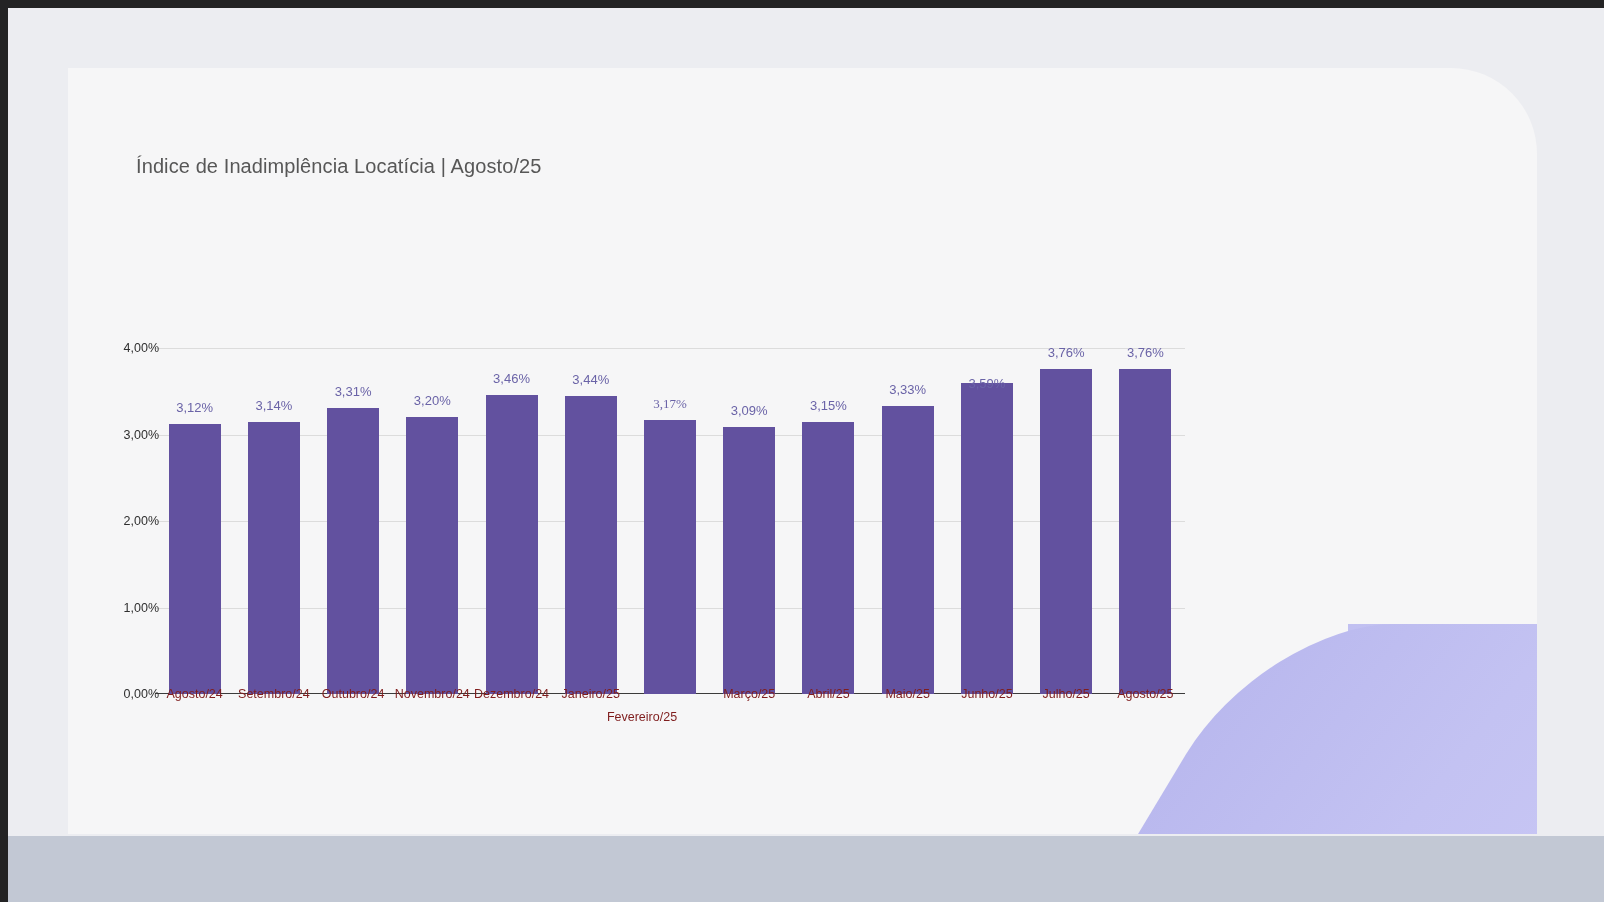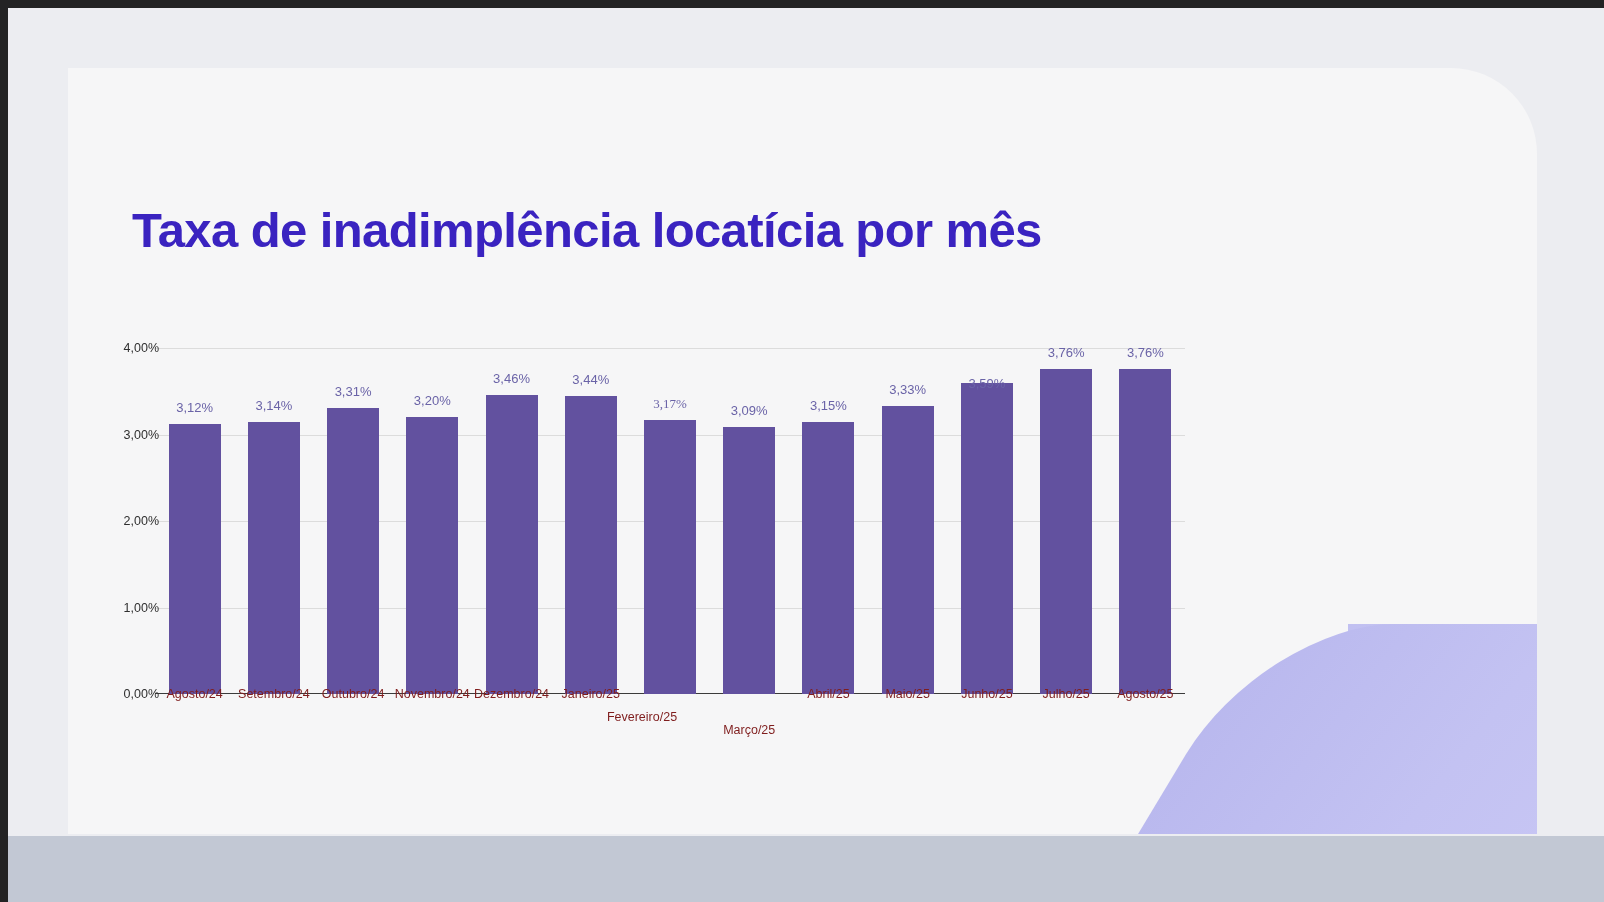--- a/index.html
+++ b/index.html
@@ -179,21 +179,21 @@
 
 <div id="stage">
 
   <div class="card">
 
     <div class="blob-fill"></div>
     <div class="blob"></div>
 
   </div>
 
-  <div class="maintitle">Taxa de inadimplência locatícia por mês</div>
+  <div class="subtitle">Índice de Inadimplência Locatícia | Agosto/25</div>
 
   <div class="chart">
     <div class="plot" id="plot-area">
       <div class="axis-base"></div>
     <div class="gridline" style="top: 259.5px;"></div>
         <div class="gridline" style="top: 173px;"></div>
         <div class="gridline" style="top: 86.5px;"></div>
         <div class="gridline" style="top: 0px;"></div>
         <div class="bar" title="Agosto/24 3,12%" style="left: 13.6154px; height: 269.88px; background: rgb(98, 81, 159);"></div>
         <div class="bar-label" style="left: 39.6154px; top: 52.12px;">3,12%</div>
@@ -230,21 +230,21 @@
         <div class="ytick" style="top: 13px;">4,00%</div>
       </div>
     <div id="cat-host">
         <div class="cat-label" style="left: 84.6154px;">Agosto/24</div>
         <div class="cat-label" style="left: 163.846px;">Setembro/24</div>
         <div class="cat-label" style="left: 243.077px;">Outubro/24</div>
         <div class="cat-label" style="left: 322.308px;">Novembro/24</div>
         <div class="cat-label" style="left: 401.538px;">Dezembro/24</div>
         <div class="cat-label" style="left: 480.769px;">Janeiro/25</div>
         <div class="cat-label" style="left: 532px; margin-top: 23px;">Fevereiro/25</div>
-        <div class="cat-label" style="left: 639.231px; margin-top: 36px;">Março/25</div>
+        <div class="cat-label" style="left: 639.231px;">Março/25</div>
         <div class="cat-label" style="left: 718.462px;">Abril/25</div>
         <div class="cat-label" style="left: 797.692px;">Maio/25</div>
         <div class="cat-label" style="left: 876.923px;">Junho/25</div>
         <div class="cat-label" style="left: 956.154px; text-align: right;">Julho/25</div>
         <div class="cat-label" style="left: 1035.38px;">Agosto/25</div>
       </div>
   </div>
 
   <div class="footer-band"></div>
   <div class="footer-band-left"></div>

